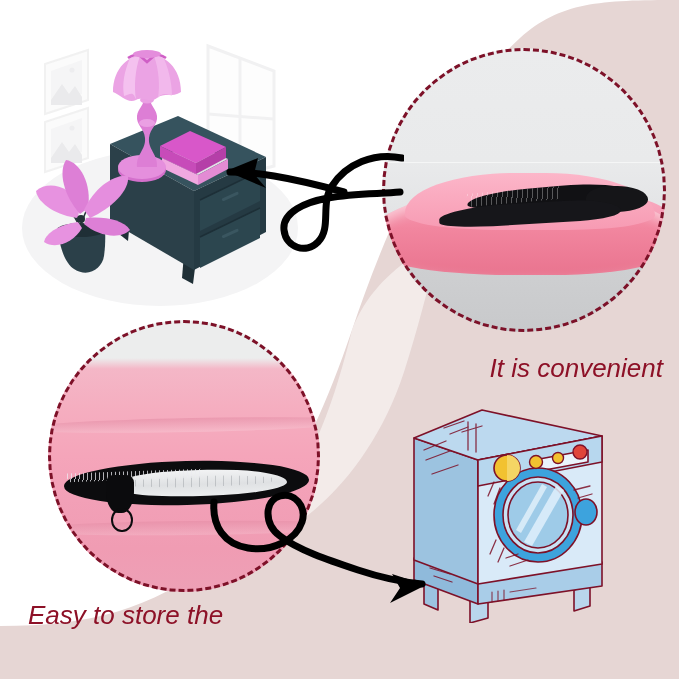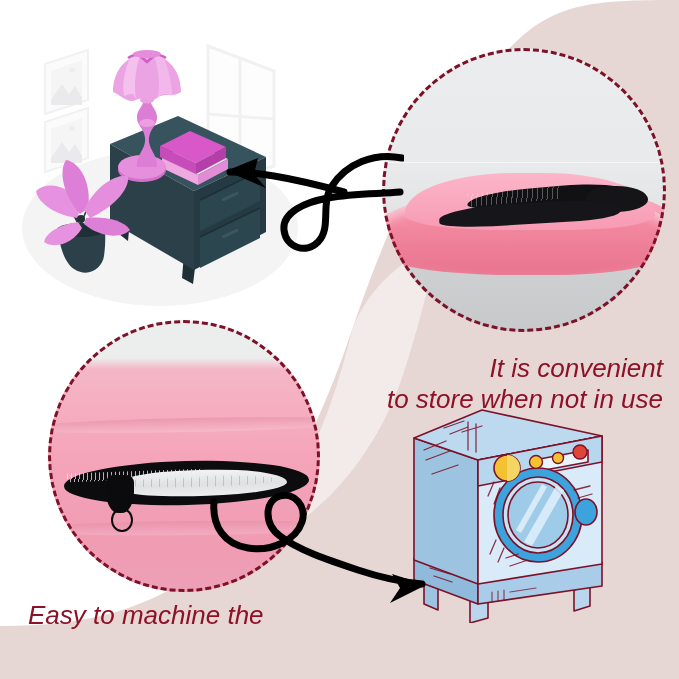--- a/index.html
+++ b/index.html
@@ -473,20 +473,19 @@
              C 62 74, 86 62, 92 44
              C 97 28, 84 14, 70 18
              C 54 23, 54 46, 70 58
              C 88 72, 118 82, 148 92
              C 172 100, 192 104, 212 106" fill="none" stroke="#000000" stroke-width="7" stroke-linecap="round"></path>
     <path d="M216 107 L182 96 L190 110 L180 125 Z" fill="#000000"></path>
   </svg>
 
   <div class="caption" id="caption-store">
     <div>It is convenient</div>
-    <div>to store when not in use</div>
   </div>
 
   <div class="caption" id="caption-wash">
-    <div>Easy to machine the</div>
+    <div>Easy to store the</div>
   </div>
 
 </div>
 
 </body></html>

